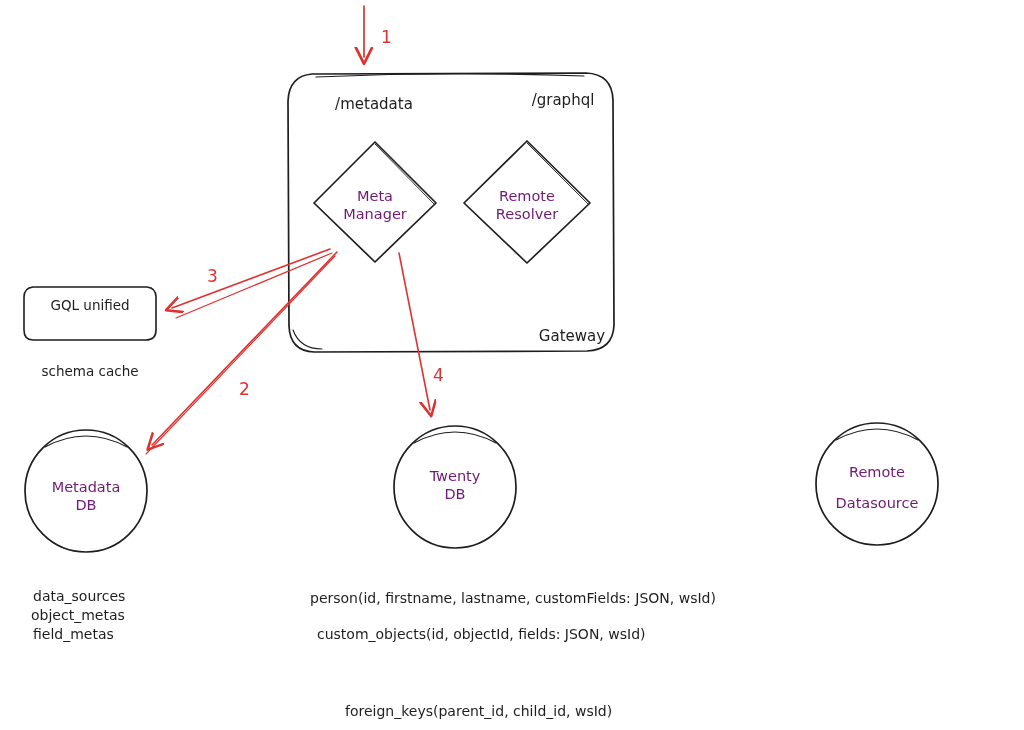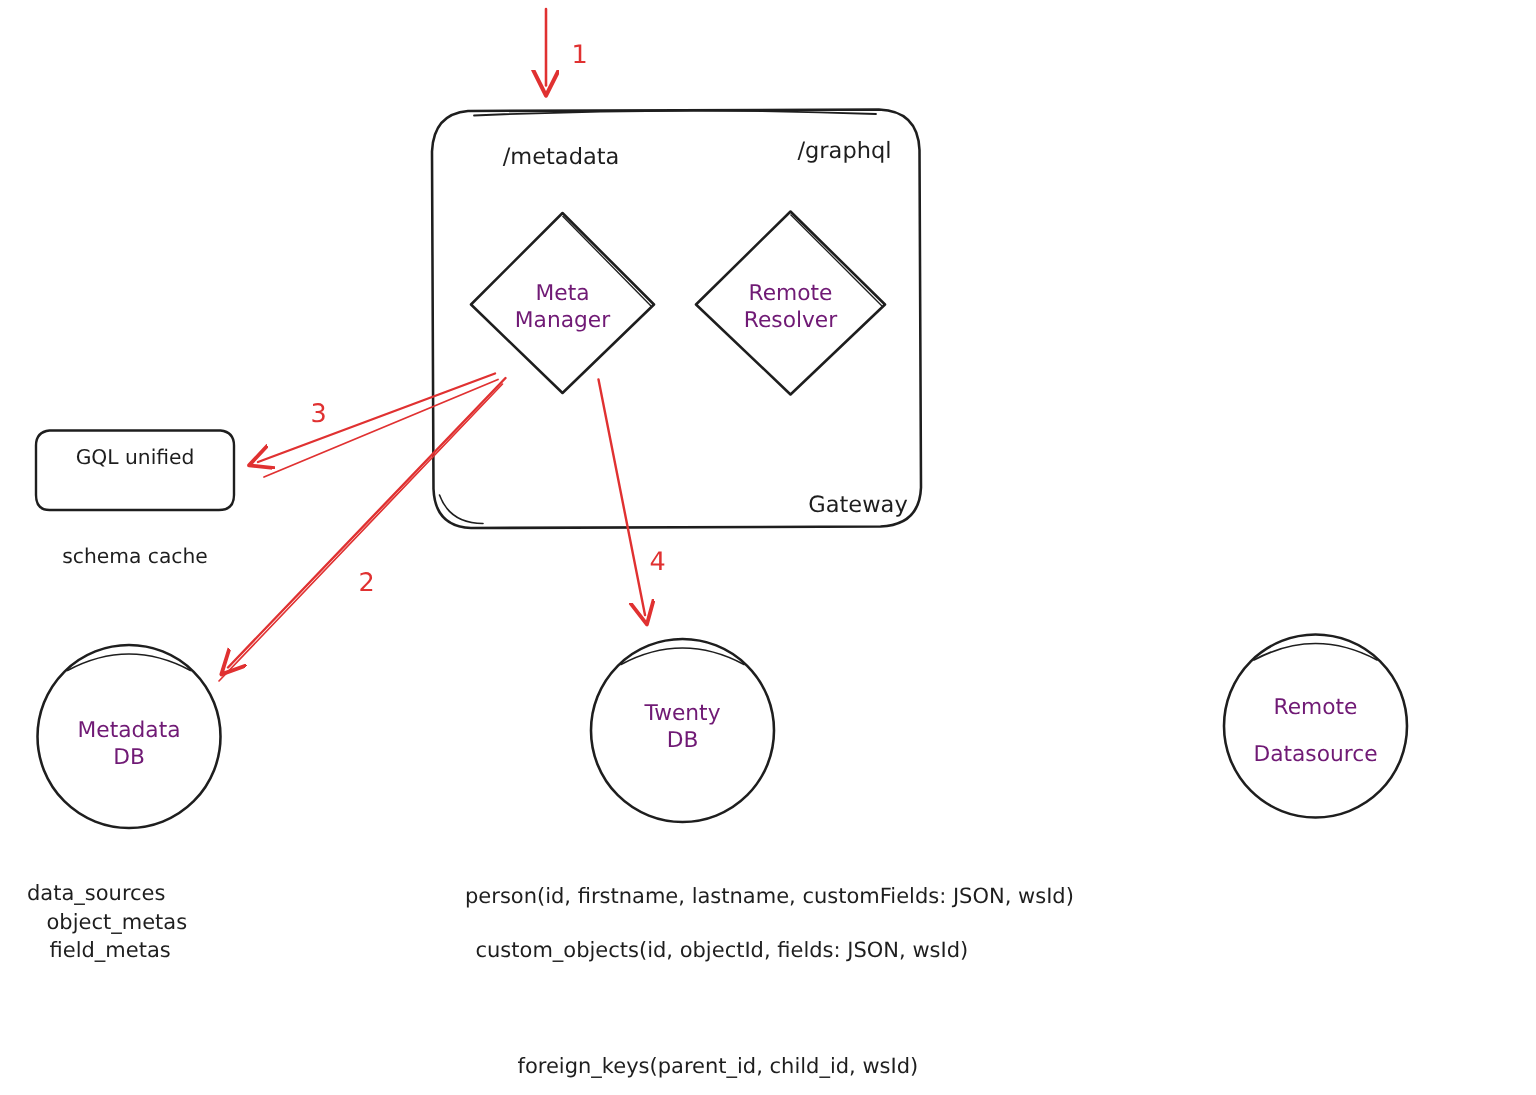--- a/index.html
+++ b/index.html
@@ -143,21 +143,21 @@
 
   <div class="txt node-label center" style="left:86px; top:478px;">Metadata</div>
   <div class="txt node-label center" style="left:86px; top:496px;">DB</div>
 
   <div class="txt node-label center" style="left:455px; top:467px;">Twenty</div>
   <div class="txt node-label center" style="left:455px; top:485px;">DB</div>
 
   <div class="txt node-label center" style="left:877px; top:463px;">Remote</div>
   <div class="txt node-label center" style="left:877px; top:494px;">Datasource</div>
 
-  <div class="txt schema-line" style="left:18px; top:588px;">data_sources</div>
+  <div class="txt schema-line" style="left:33px; top:588px;">data_sources</div>
   <div class="txt schema-line" style="left:31px; top:607px;">object_metas</div>
   <div class="txt schema-line" style="left:33px; top:626px;">field_metas</div>
 
   <div class="txt schema-line" style="left:317px; top:626px;">custom_objects(id, objectId, fields: JSON, wsId)</div>
   <div class="txt schema-line" style="left:310px; top:590px;">person(id, firstname, lastname, customFields: JSON, wsId)</div>
 
 
   <div class="txt schema-line" style="left:345px; top:703px;">foreign_keys(parent_id, child_id, wsId)</div>
 
 </div>

